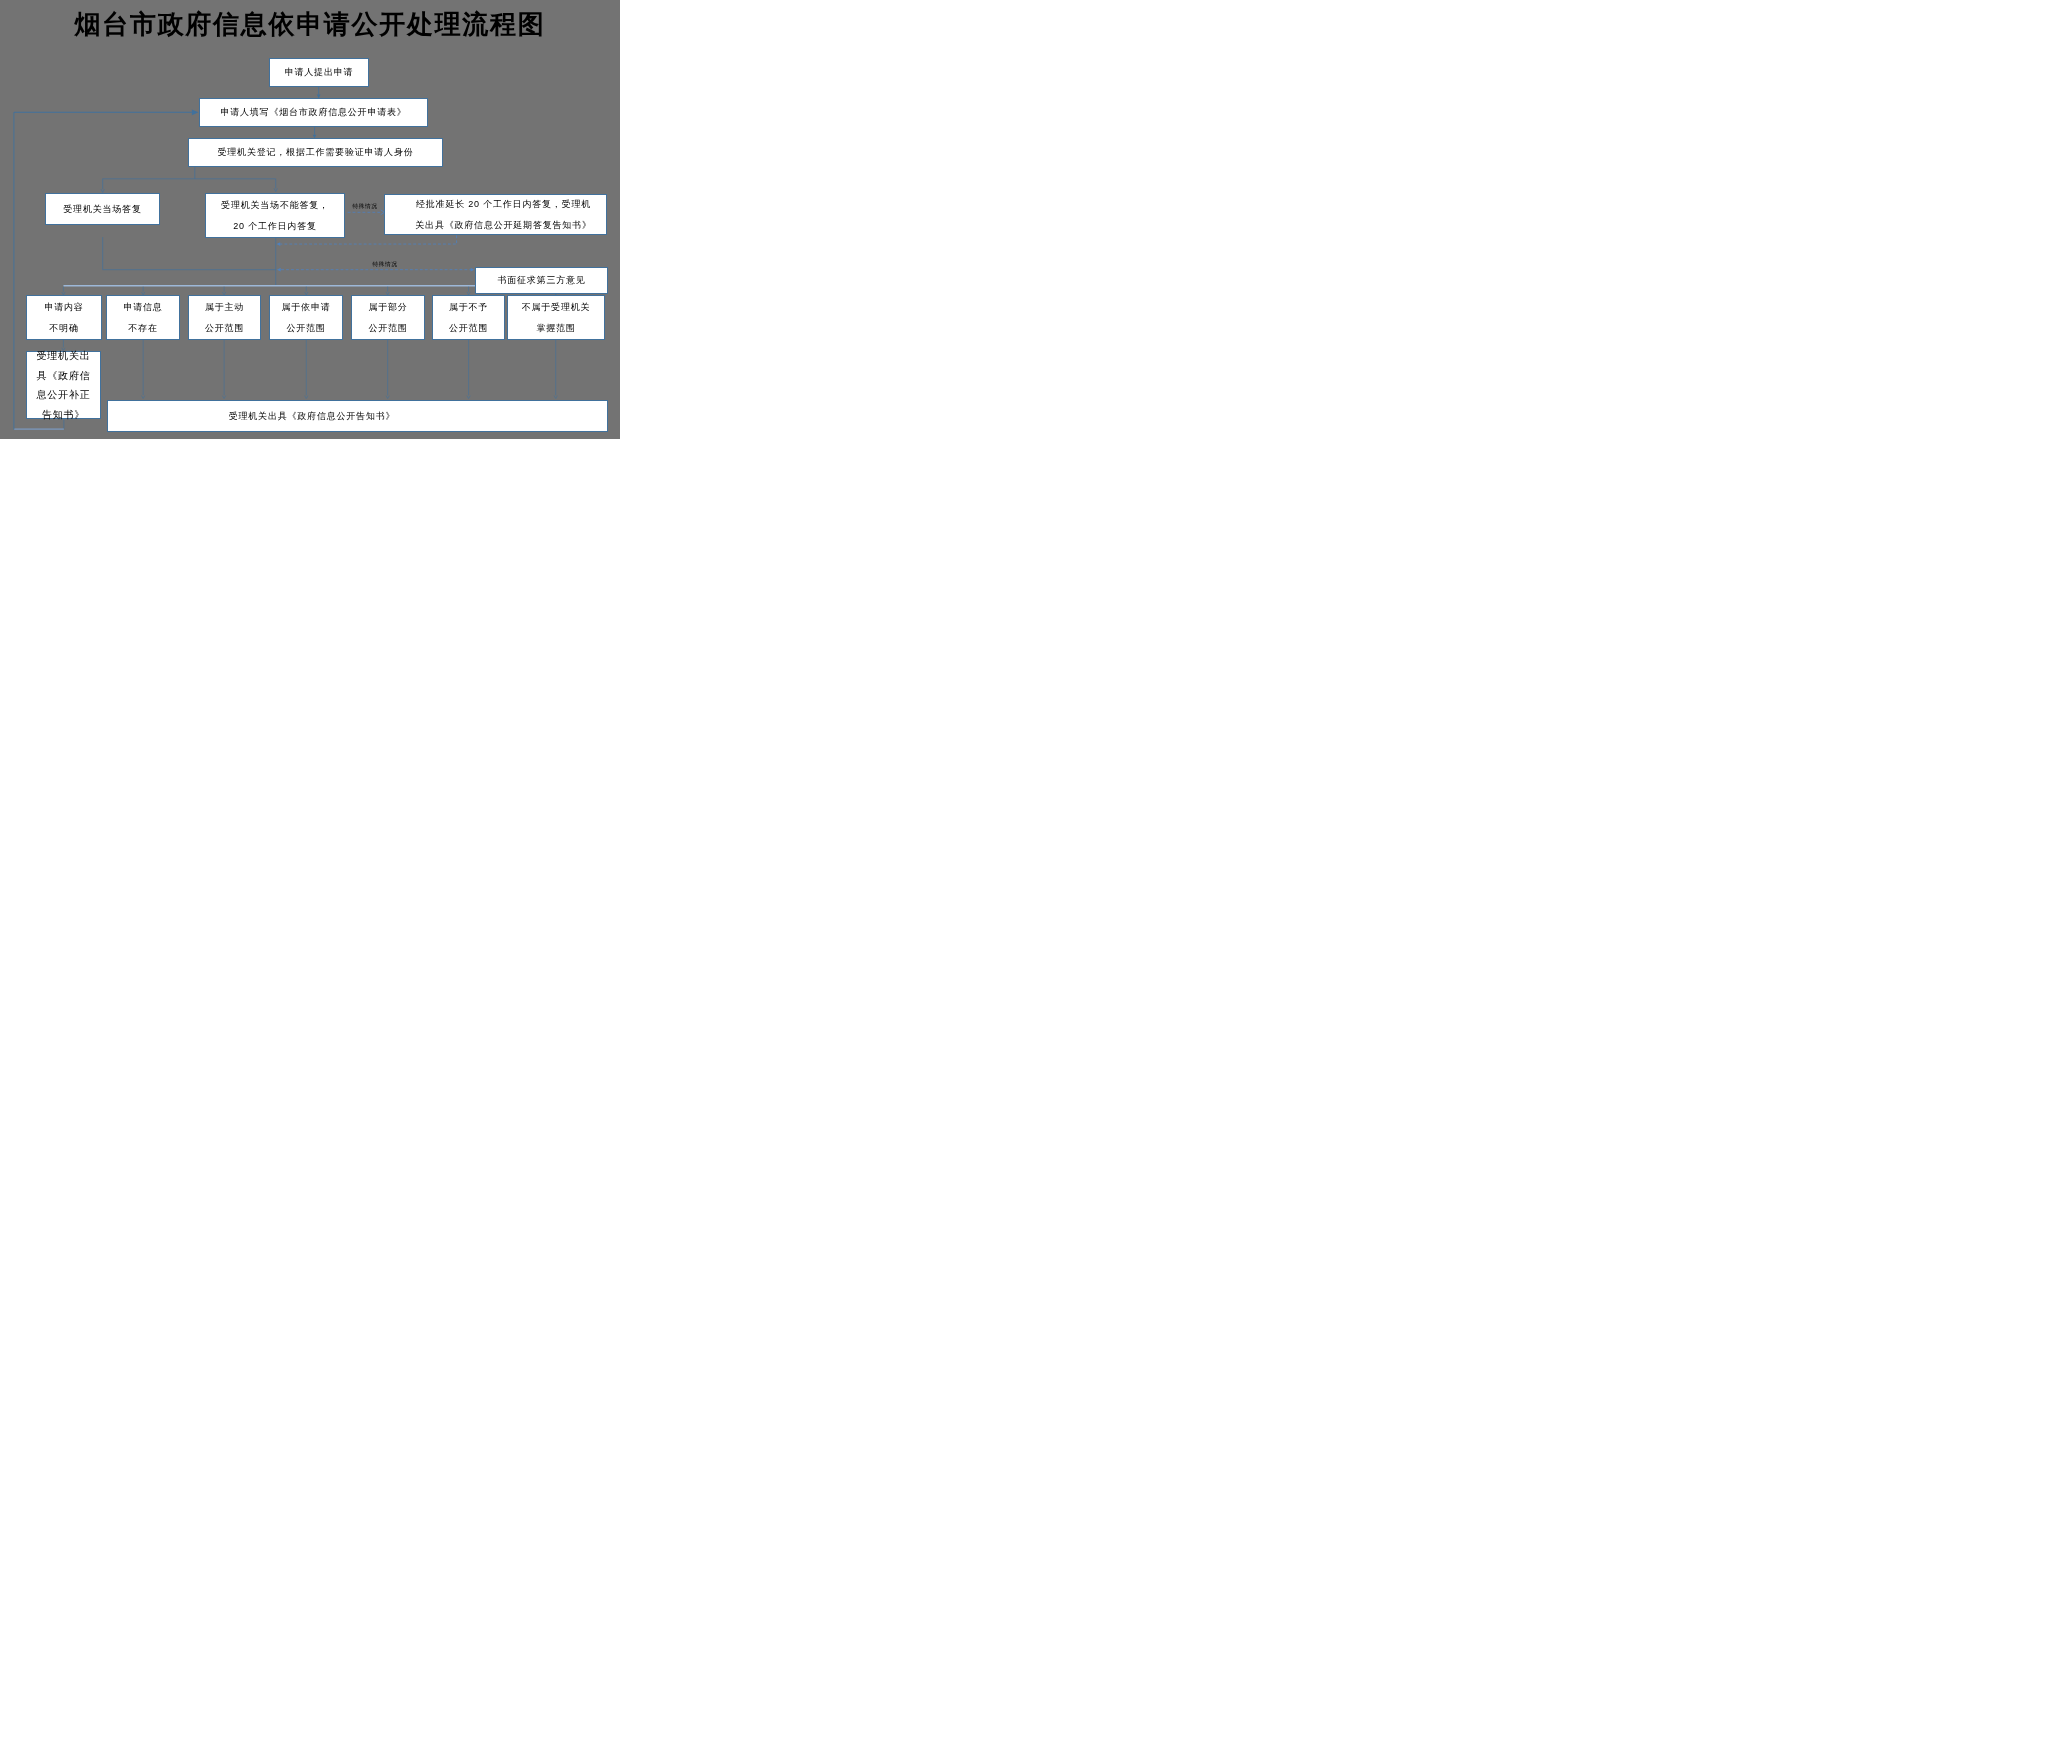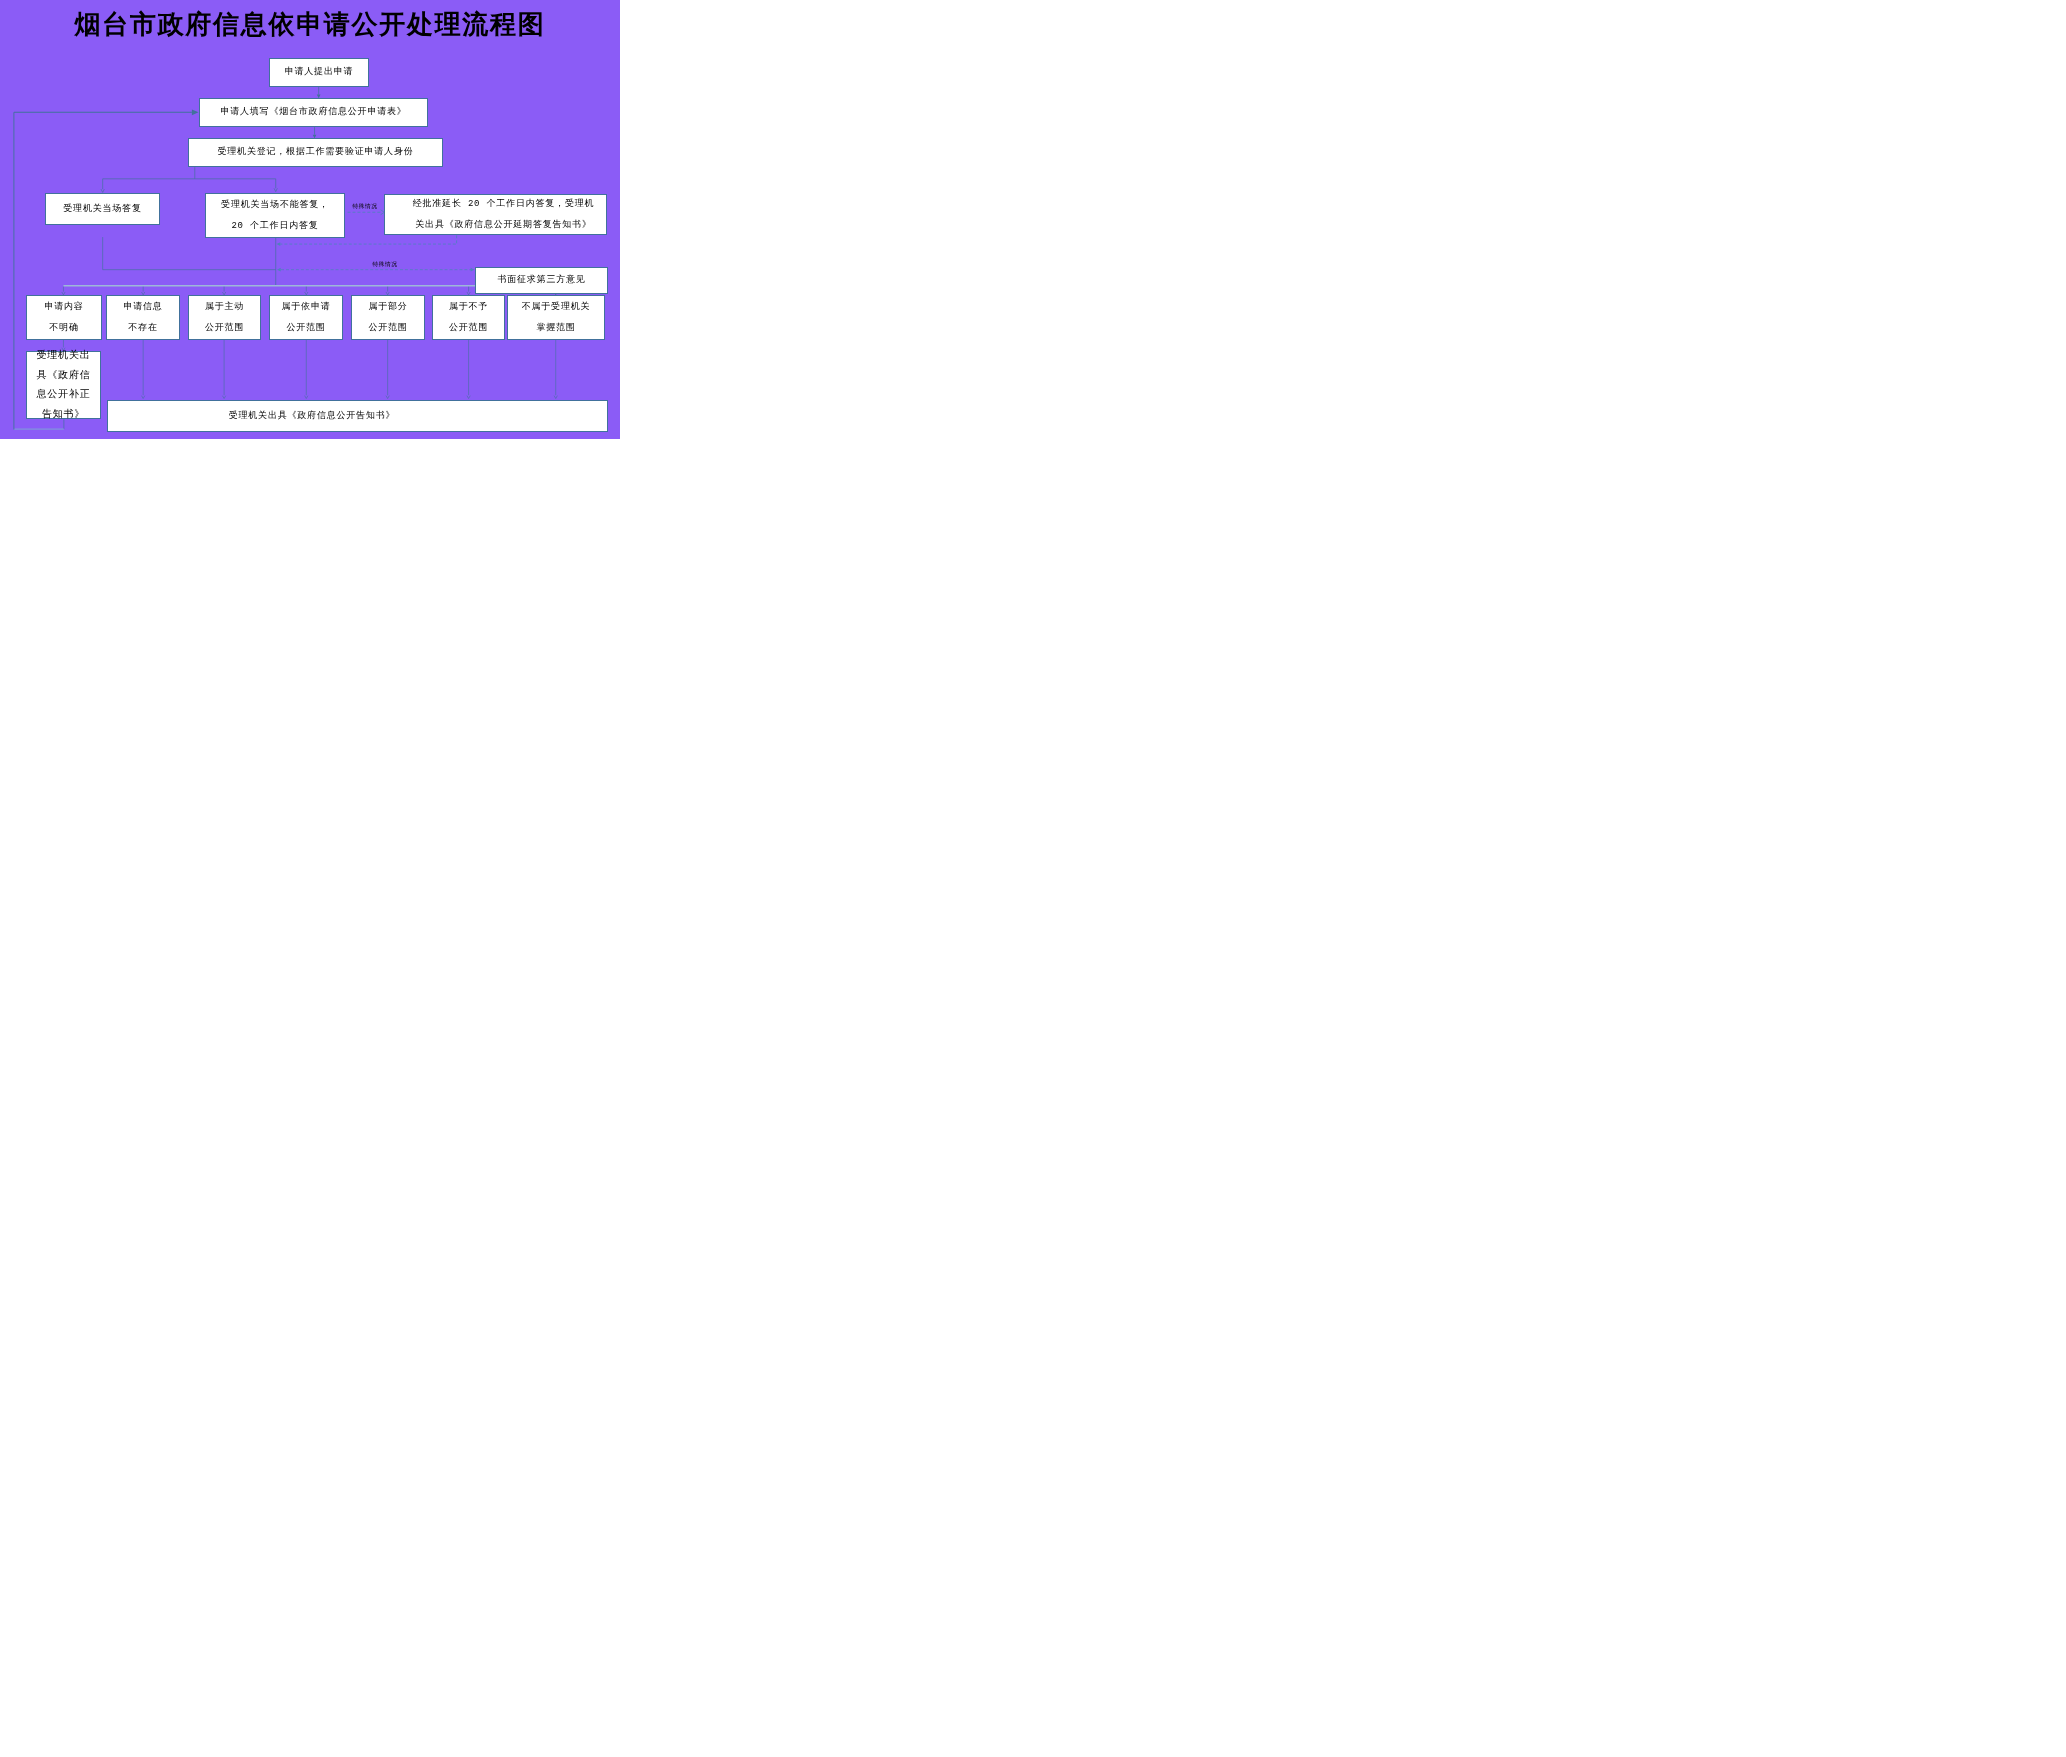--- a/index.html
+++ b/index.html
@@ -1,24 +1,24 @@
 <!DOCTYPE html>
 <html style="font-size:6.6px"><head>
 <meta charset="utf-8">
 <style>
   html,body{margin:0;padding:0;background:#ffffff;}
   body{font-family:"Liberation Sans", sans-serif; color:#000;}
-  .canvas{position:relative;width:620px;height:439px;background:#8b5cf6;overflow:hidden;}
+  .canvas{position:relative;width:620px;height:439px;background:#737373;overflow:hidden;}
   svg.edges{position:absolute;left:0;top:0;z-index:1;}
   .title{position:absolute;left:0;top:7.4px;width:100%;margin:0;text-align:center;
          font-family:"Liberation Serif", serif;font-weight:bold;font-size:26px;
          letter-spacing:1.7px;color:#000;z-index:2;}
   .box{position:absolute;box-sizing:border-box;border:0.8px solid #41719C;background:#fff;
        display:flex;align-items:center;justify-content:center;text-align:center;
-       font-size:9px;letter-spacing:0.8px;line-height:2.25;white-space:pre-line;z-index:2;font-family:Liberation Mono, monospace;}
+       font-size:9px;letter-spacing:0.8px;line-height:2.25;white-space:pre-line;z-index:2;}
   .box.single{line-height:1.2;}
   .box.amend{line-height:1.95;font-size:10px;}
   .box.notify{padding-right:91px;}
   .edge-label{position:absolute;width:54px;text-align:center;font-size:5.8px;
               letter-spacing:0.4px;color:#000;z-index:3;}
 </style>
 </head>
 <body>
 
 <div class="canvas">

